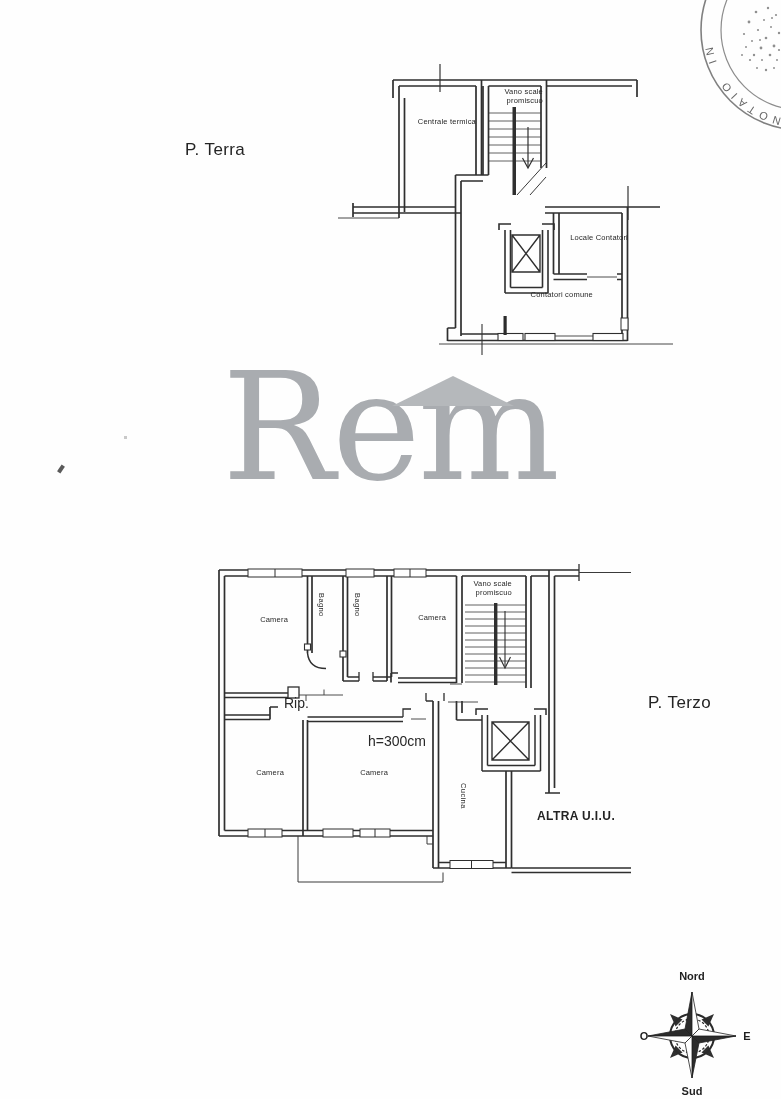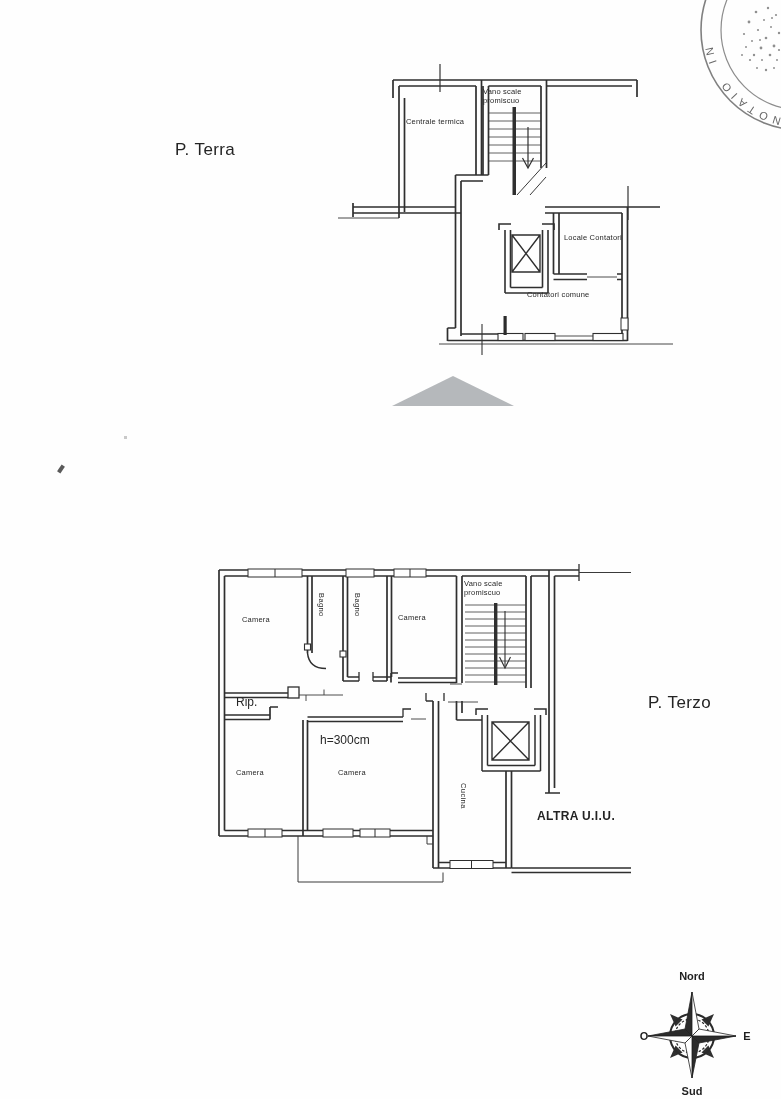--- a/index.html
+++ b/index.html
@@ -1,23 +1,23 @@
 <!DOCTYPE html>
 <html><head>
 <meta charset="utf-8">
 <style>
   html,body{margin:0;padding:0;background:#ffffff;}
   .page{position:relative;width:781px;height:1099px;background:#fefefe;overflow:hidden;
         font-family:"Liberation Sans",sans-serif;color:#2b2b2b;}
   svg{position:absolute;overflow:visible;}
   .plan svg{overflow:hidden;}
-  .lbl{position:absolute;font-size:7.5px;line-height:1.25;text-align:left;color:#272727;letter-spacing:.2px;}
+  .lbl{position:absolute;font-size:7.5px;line-height:1.25;text-align:right;color:#272727;letter-spacing:.2px;}
   .vlbl{position:absolute;font-size:7.5px;color:#272727;writing-mode:vertical-rl;letter-spacing:.4px;}
   .plan-title{position:absolute;font-size:17px;color:#242424;letter-spacing:.4px;}
-  .small-note{position:absolute;font-size:12px;color:#272727;}
+  .small-note{position:absolute;font-size:14px;color:#272727;margin-left:48px;}
   .altra{position:absolute;font-size:12px;font-weight:700;color:#232323;letter-spacing:.4px;}
   .wm{position:absolute;left:222px;top:352px;font-family:"DejaVu Serif",serif;
       font-size:150px;line-height:1;color:#a9acb0;letter-spacing:-3px;user-select:none;}
   .wm-roof{position:absolute;left:392px;top:376px;width:122px;height:30px;}
   .speck{position:absolute;background:#5a5a5a;}
   .compass-text{font:700 11px "Liberation Sans",sans-serif;fill:#1f1f1f;}
   .stamp-letters{font-family:"Liberation Sans",sans-serif;font-size:11px;letter-spacing:5px;word-spacing:9px;fill:#4d4d4d;opacity:.85;}
 </style>
 </head>
 <body>
@@ -52,21 +52,21 @@
         <circle cx="71" cy="68" r="1"></circle>
         <circle cx="80" cy="70" r="1.2"></circle>
       <circle cx="88" cy="68" r="1"></circle>
         <circle cx="93" cy="50" r="1.1"></circle>
         <circle cx="56" cy="55" r="1"></circle>
       <circle cx="86" cy="18" r="1"></circle>
         <circle cx="74" cy="40" r="1"></circle>
     </g>
   </svg>
 
-  <span class="plan-title" style="left:175px;top:140px">P. Terra</span>
+  <span class="plan-title" style="left:185px;top:140px">P. Terra</span>
 
   <div class="plan" style="position:absolute;left:335px;top:55px;width:340px;height:300px">
   <svg style="left:0;top:0;width:340px;height:300px" viewBox="0 0 340 300">
     <g stroke="#2f2f2f" stroke-width="1.7" fill="none">
 
       <path d="M58,25 H302 M58,25 V43 M64,31 H141 M64,31 V163 M69.5,43 V157
                M141,31 V120 M146.5,25 V120
                M120.5,120 H153.5 M126,126 H148
                M120.5,120 V152 M126,126 V158
                M18,152 H120.5 M18,158 H126 M18,148 V162
@@ -110,25 +110,26 @@
       <path d="M105,9 V37" stroke-width="1.2"></path>
       <path d="M293,131 V165" stroke-width="1.2"></path>
       <path d="M147,269 V303" stroke-width="1.1"></path>
       <path d="M104,289 H338" stroke-width=".9"></path>
       <path d="M3,163 H64" stroke-width=".9"></path>
       <rect x="168.5" y="261" width="3.2" height="19" fill="#2c2c2c" stroke="none"></rect>
     </g>
   </svg>
   </div>
 
-  <span class="lbl" style="left:406px;top:117px;width:60px">Centrale termica</span>
+  <span class="lbl" style="left:416px;top:117px;width:60px">Centrale termica</span>
   <span class="lbl" style="left:483px;top:87px;width:60px">Vano scale promiscuo</span>
   <span class="lbl" style="left:564px;top:233px;width:64px">Locale Contatori</span>
   <span class="lbl" style="left:527px;top:290px;width:66px">Contatori comune</span>
 
+  <div class="wm">Rem</div>
   <svg class="wm-roof" viewBox="0 0 122 30">
     <polygon points="0,30 61,0 122,30" fill="#b5b8bb"></polygon>
   </svg>
 
   <div class="speck" style="left:59px;top:465px;width:4px;height:8px;transform:rotate(35deg)"></div>
   <div class="speck" style="left:124px;top:436px;width:3px;height:3px;background:#c9c9c9"></div>
 
   <span class="plan-title" style="left:648px;top:693px">P. Terzo</span>
 
   <div class="plan" style="position:absolute;left:198px;top:553px;width:435px;height:345px">

